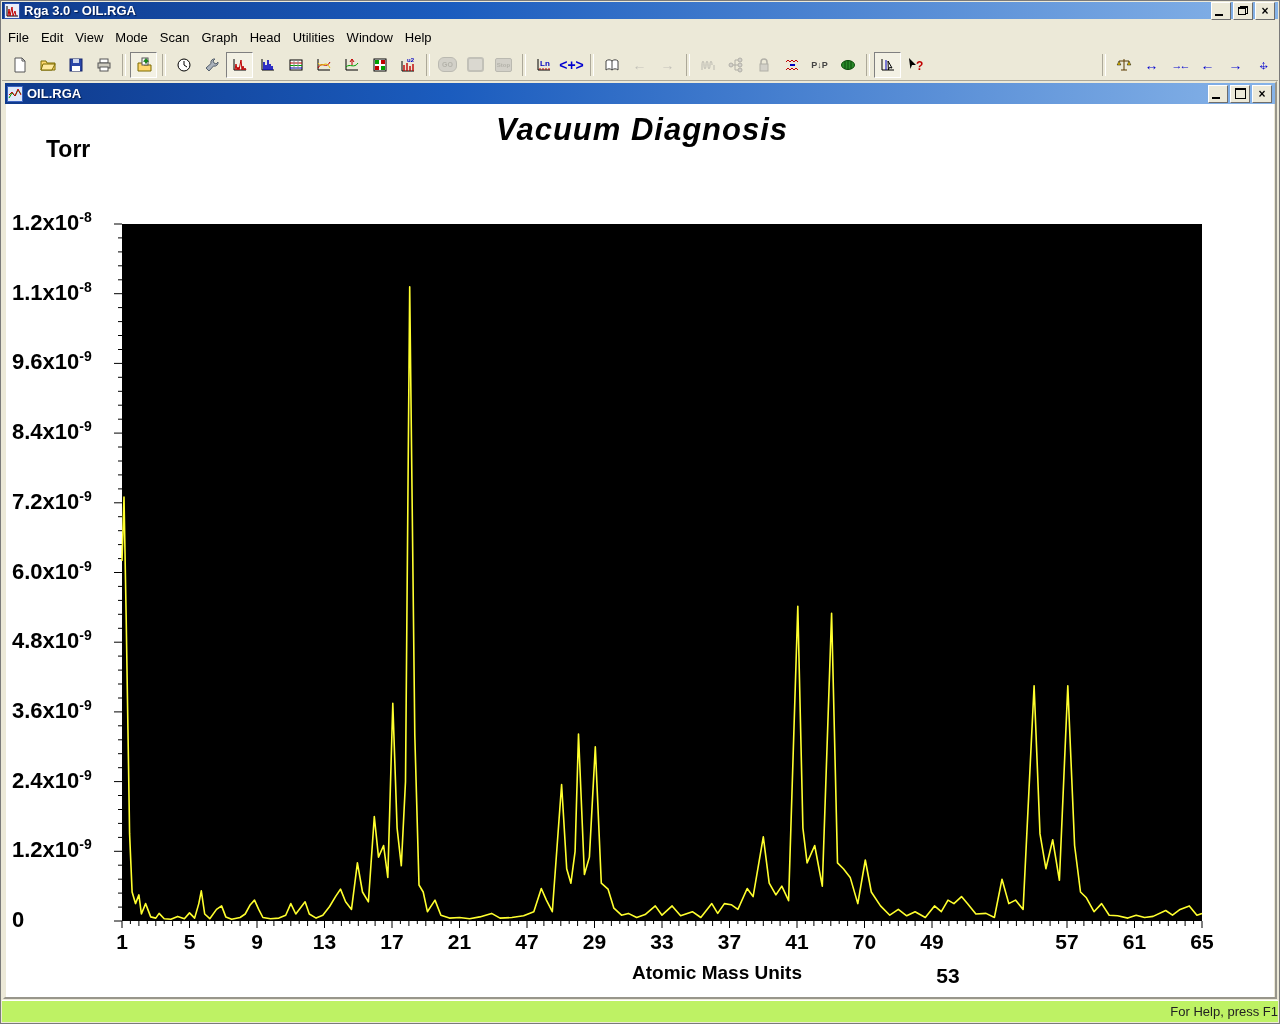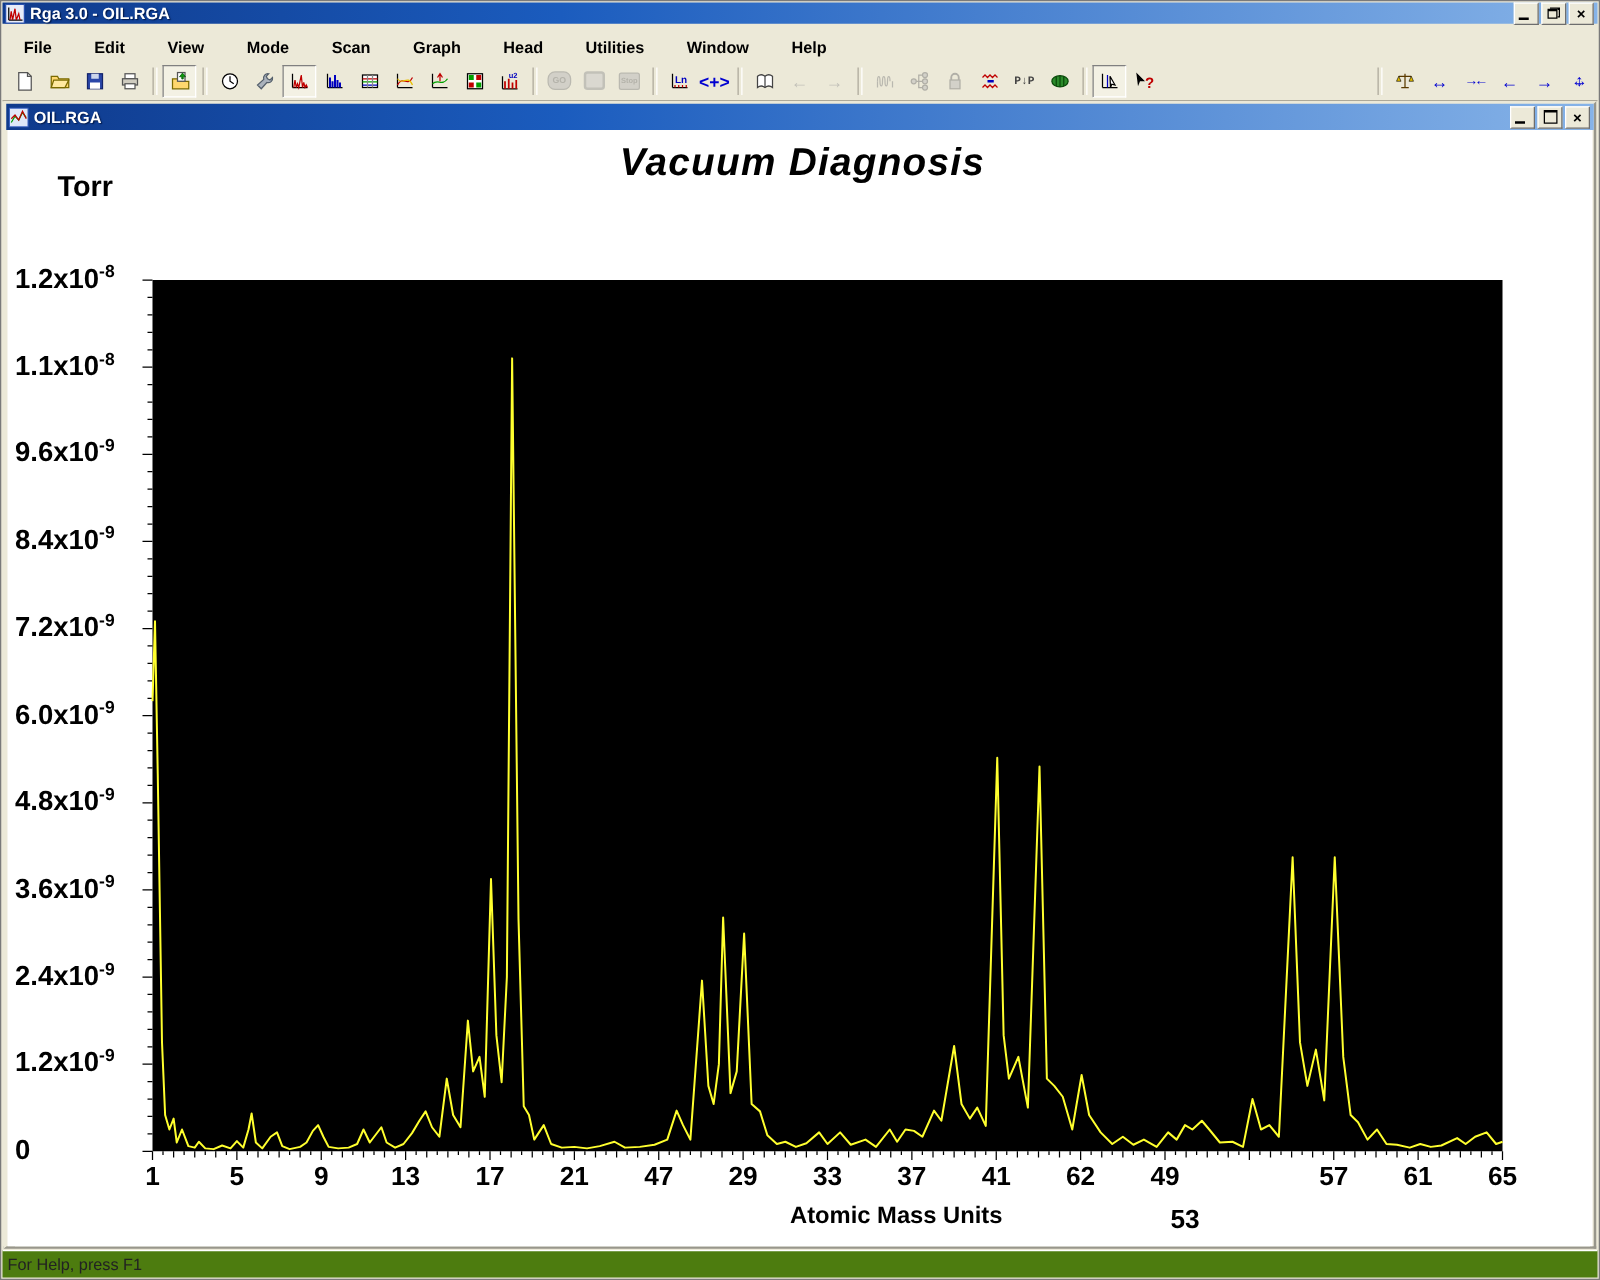--- a/index.html
+++ b/index.html
@@ -18,33 +18,33 @@
   .wbtn .minbar{position:absolute;left:3px;bottom:3px;width:8px;height:2px;background:#000;}
   .wbtn .maxbox{width:9px;height:8px;border:1px solid #000;border-top-width:2px;}
   .wbtn .restbox{position:relative;width:10px;height:9px;}
   .wbtn .restbox i{position:absolute;display:block;border:1px solid #000;border-top-width:2px;background:#ece9d8;}
   .wbtn .restbox i.b1{width:6px;height:5px;right:0;top:0;}
   .wbtn .restbox i.b2{width:6px;height:5px;left:0;bottom:0;}
   .wbtn .x{font-weight:bold;font-size:12px;line-height:10px;}
   
   .menubar{position:absolute;top:24px;left:1px;right:1px;height:24px;display:flex;align-items:center;
     background:#ece9d8;font-size:13px;color:#000;}
-  .menuitem{padding:3px 17px;cursor:default;font-weight:bold;}
+  .menuitem{padding:3px 6px;cursor:default;}
   
   .toolbar{position:absolute;top:48px;left:1px;right:1px;height:31px;display:flex;align-items:center;
     background:#ece9d8;border-bottom:1px solid #aca899;padding-left:4px;}
   .tbtn{width:25px;height:24px;display:flex;align-items:center;justify-content:center;flex:0 0 auto;
     border:1px solid transparent;margin-right:1px;position:relative;}
   .tbtn.pressed{background:#f3f1e4;border-color:#808080 #fff #fff #808080;}
   .tbtn.disabled{filter:grayscale(1);opacity:.5;}
   .tsep{width:2px;height:22px;border-left:1px solid #aca899;border-right:1px solid #fff;margin:0 4px;flex:0 0 auto;}
   .tspacer{flex:1;}
   .glyphblue{color:#0000d0;font-weight:bold;font-size:14px;line-height:14px;}
   .glyphgray{color:#9a9a9a;font-weight:bold;font-size:14px;line-height:14px;}
-  .glyphsmall{font-size:9px;font-weight:bold;color:#444;font-family:Liberation Mono, monospace;}
+  .glyphsmall{font-size:9px;font-weight:bold;color:#444;}
   .gooct{background:#b9b9b9;color:#7d7d7d;font-size:7px;font-weight:bold;border-radius:6px;
     padding:3px 3px;border:1px solid #8a8a8a;line-height:7px;}
   .pausebox{width:13px;height:11px;border:2px solid #9a9a9a;border-radius:3px;background:#c9c9c9;}
   .stopbox{background:#b9b9b9;color:#7d7d7d;font-size:6px;font-weight:bold;border:1px solid #8a8a8a;
     border-radius:2px;padding:3px 1px;line-height:6px;}
   .panwrap{position:relative;width:16px;height:16px;}
   .panwrap span{position:absolute;left:0;top:0;width:16px;height:16px;text-align:center;
     color:#0000d0;font-weight:bold;font-size:13px;line-height:16px;}
   .compress{letter-spacing:-3px;font-size:11px;}
   
@@ -59,22 +59,22 @@
   .charttitle{position:absolute;left:0;right:0;top:8px;text-align:center;
     font-size:31px;font-weight:bold;font-style:italic;color:#000;letter-spacing:1px;}
   .ytitle{position:absolute;left:34px;top:32px;font-size:23px;font-weight:bold;color:#000;}
   .xtitle{position:absolute;left:490px;width:430px;top:858px;text-align:center;
     font-size:19px;font-weight:bold;color:#000;}
   .ylab{position:absolute;left:0;width:104px;font-size:22px;font-weight:bold;
     color:#000;line-height:26px;white-space:nowrap;}
   .ylab sup{font-size:14px;line-height:0;}
   .xlab{position:absolute;width:50px;text-align:center;font-size:21px;font-weight:bold;color:#000;top:826px;}
   
-  .statusbar{position:absolute;left:1px;right:1px;bottom:1px;height:21px;background:#4d7c0f;
-    border-top:1px solid #fff;display:flex;align-items:center;}
+  .statusbar{position:absolute;left:1px;right:1px;bottom:1px;height:21px;background:#bef264;
+    border-top:1px solid #fff;display:flex;align-items:center;justify-content:flex-end;}
   .statusbar .stext{font-size:13px;color:#222;padding-left:4px;}
   svg{display:block;}
 </style>
 </head>
 <body>
 
 <div class="app">
 
   <div class="titlebar">
     <span class="appicon">
@@ -425,21 +425,21 @@
           <div class="xlab" style="left: 152.5px;">5</div>
           <div class="xlab" style="left: 220px;">9</div>
           <div class="xlab" style="left: 287.5px;">13</div>
           <div class="xlab" style="left: 355px;">17</div>
           <div class="xlab" style="left: 422.5px;">21</div>
           <div class="xlab" style="left: 490px;">47</div>
           <div class="xlab" style="left: 557.5px;">29</div>
           <div class="xlab" style="left: 625px;">33</div>
           <div class="xlab" style="left: 692.5px;">37</div>
           <div class="xlab" style="left: 760px;">41</div>
-          <div class="xlab" style="left: 827.5px;">62</div>
+          <div class="xlab" style="left: 827.5px;">70</div>
           <div class="xlab" style="left: 895px;">49</div>
           <div class="xlab" style="left: 911px; margin-top: 34px;">53</div>
           <div class="xlab" style="left: 1030px;">57</div>
           <div class="xlab" style="left: 1097.5px;">61</div>
           <div class="xlab" style="left: 1165px;">65</div>
         </div>
     </div>
   </div>
 
   <div class="statusbar">

